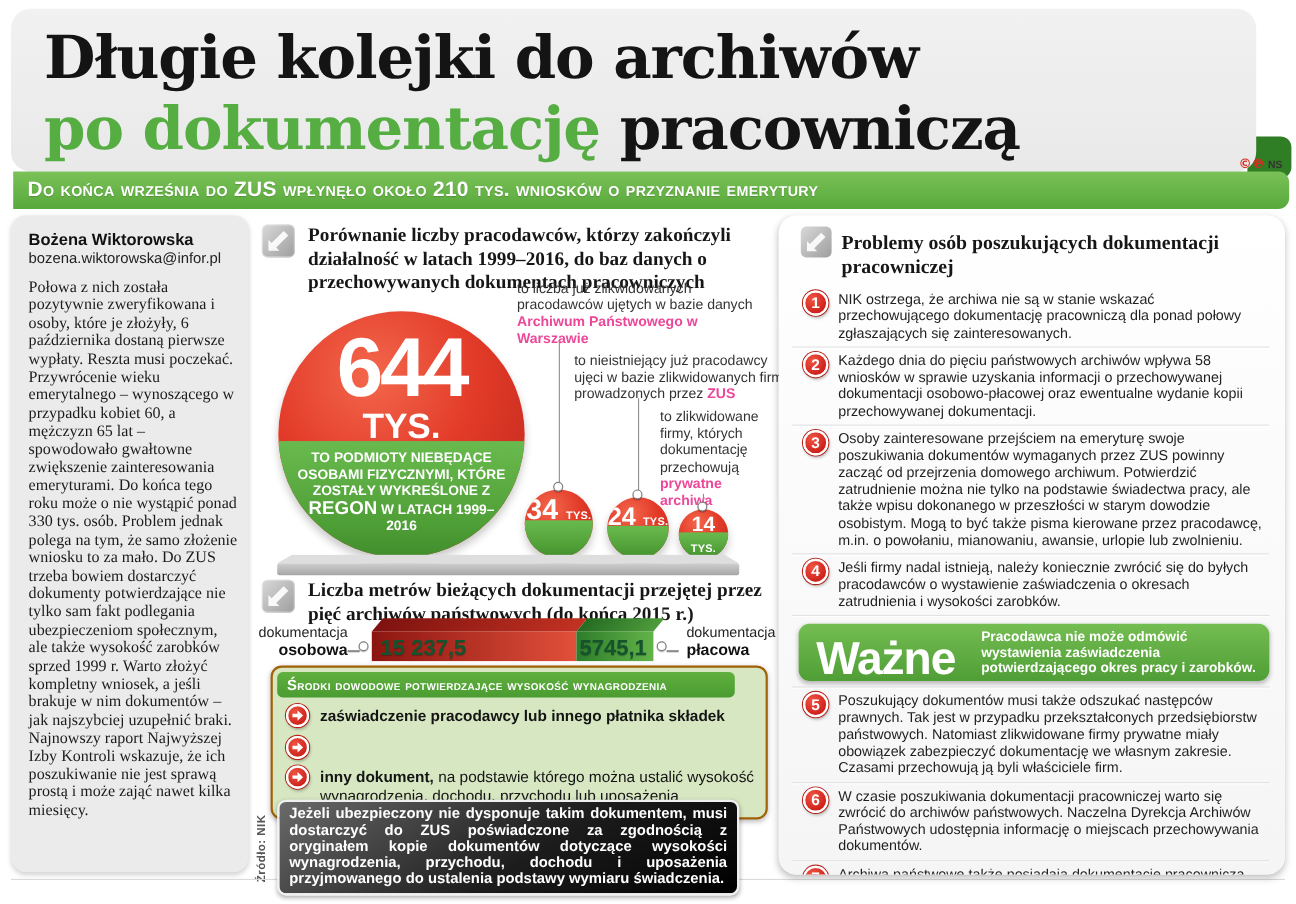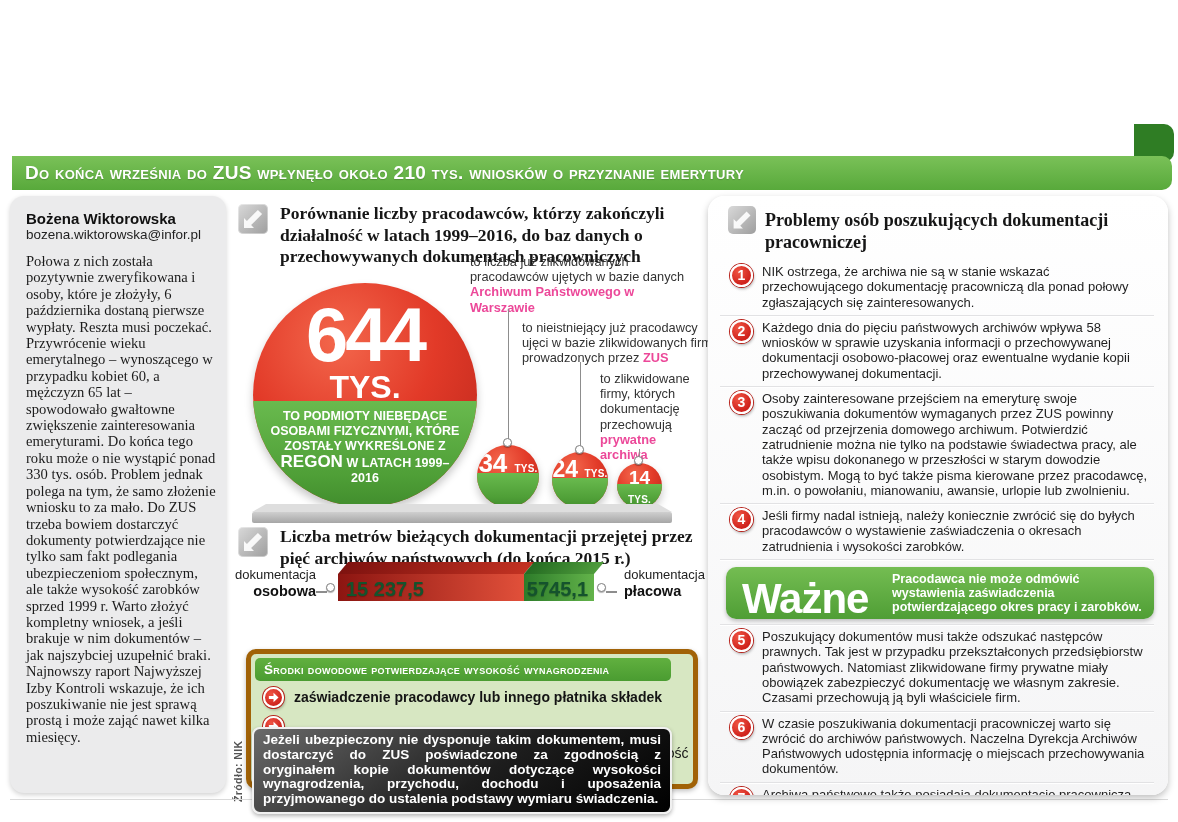--- a/index.html
+++ b/index.html
@@ -89,21 +89,21 @@
   .bar-val-left { left:346px; }
   .bar-val-right { left:498px; width:90px; text-align:right; }
   .bar-label { position:absolute; top:567px; font-size:13px; line-height:16px; color:#222; }
   .bar-label b { font-size:14.5px; color:#111; }
   .lbl-left { left:228px; width:88px; text-align:right; }
   .lbl-right { left:624px; width:100px; text-align:left; }
   .hline { position:absolute; height:2px; background:#8d8d8d; }
 
   
   .evidence { position:absolute; left:246px; top:605px; width:452px; height:140px;
-    background:#d7e7c2; border:5px solid #a16207; border-radius:10px; box-shadow:0 2px 5px rgba(0,0,0,.25);margin-top:44px; }
+    background:#d7e7c2; border:2px solid #a16207; border-radius:10px; box-shadow:0 2px 5px rgba(0,0,0,.25); }
   .ev-head { position:absolute; left:4px; top:4px; width:416px; height:23px;
     background:linear-gradient(#61b03f,#4a9c31); border-radius:5px; color:#fff;
     font-weight:700; font-size:13.5px; line-height:23px; padding-left:9px;
     font-variant:small-caps; letter-spacing:.3px; white-space:nowrap; }
   .ev-item { position:absolute; left:12px; display:flex; gap:10px; align-items:flex-start; }
   .ev-bullet { flex:none; width:21px; height:21px; border-radius:50%;
     background:radial-gradient(circle at 35% 30%,#ee5242,#ce221c 75%); border:2px solid #fff;
     box-shadow:0 0 0 1px #b8231c, 1px 2px 3px rgba(0,0,0,.3); }
   .ev-text { font-size:14px; line-height:17px; color:#141414; padding-top:2px; width:396px; }
   .ev-text b { font-weight:700; }
@@ -142,20 +142,25 @@
     padding:0 0 4px 16px; line-height:1;margin-top:16px; }
   .wazne-text { margin-left:auto; width:262px; padding-right:12px; color:#fff; font-weight:700;
     font-size:12.5px; line-height:14px; }
 </style>
 </head>
 <body>
 
 <div id="page">
 
   <div class="ribbon-fold"></div>
+  <div class="title-panel">
+    <div class="title-line tl1">Długie kolejki do archiwów</div>
+    <div class="title-line tl2"><span class="green-txt">po dokumentację</span><span> pracowniczą</span></div>
+    <div class="copyright"><span class="cc">©℗</span><span class="ns"> NS</span></div>
+  </div>
   <div class="subtitle-bar">
     <span>Do końca września do ZUS wpłynęło około 210 tys. wniosków o przyznanie emerytury</span>
   </div>
 
   <div class="left-panel">
     <div class="author">Bożena Wiktorowska</div>
     <div class="email">bozena.wiktorowska@infor.pl</div>
     <div class="lead">Połowa z nich została pozytywnie zweryfikowana i osoby, które je złożyły, 6 października dostaną pierwsze wypłaty. Reszta musi poczekać. Przywrócenie wieku emerytalnego – wynoszącego w przypadku kobiet 60, a mężczyzn 65 lat – spowodowało gwałtowne zwiększenie zainteresowania emeryturami. Do końca tego roku może o nie wystąpić ponad 330 tys. osób. Problem jednak polega na tym, że samo złożenie wniosku to za mało. Do ZUS trzeba bowiem dostarczyć dokumenty potwierdzające nie tylko sam fakt podlegania ubezpieczeniom społecznym, ale także wysokość zarobków sprzed 1999 r. Warto złożyć kompletny wniosek, a jeśli brakuje w nim dokumentów – jak najszybciej uzupełnić braki. Najnowszy raport Najwyższej Izby Kontroli wskazuje, że ich poszukiwanie nie jest sprawą prostą i może zająć nawet kilka miesięcy.</div>
   </div>
 

